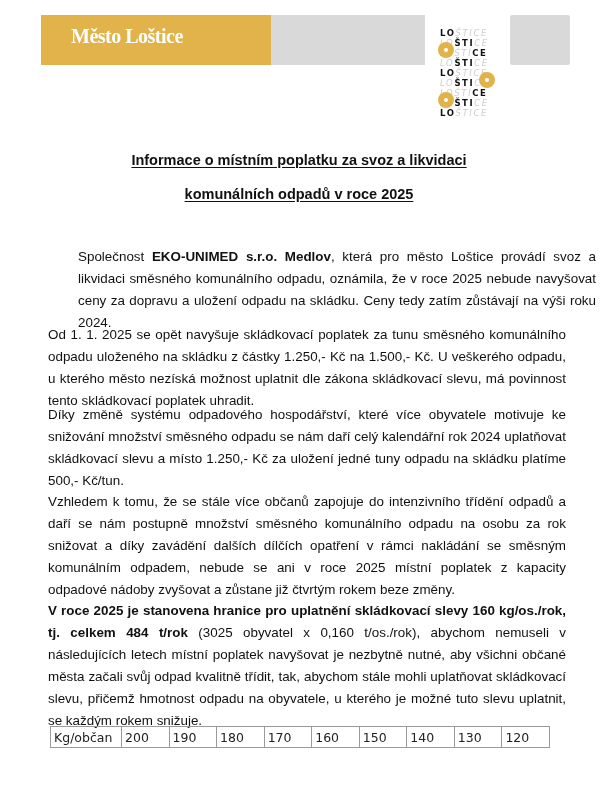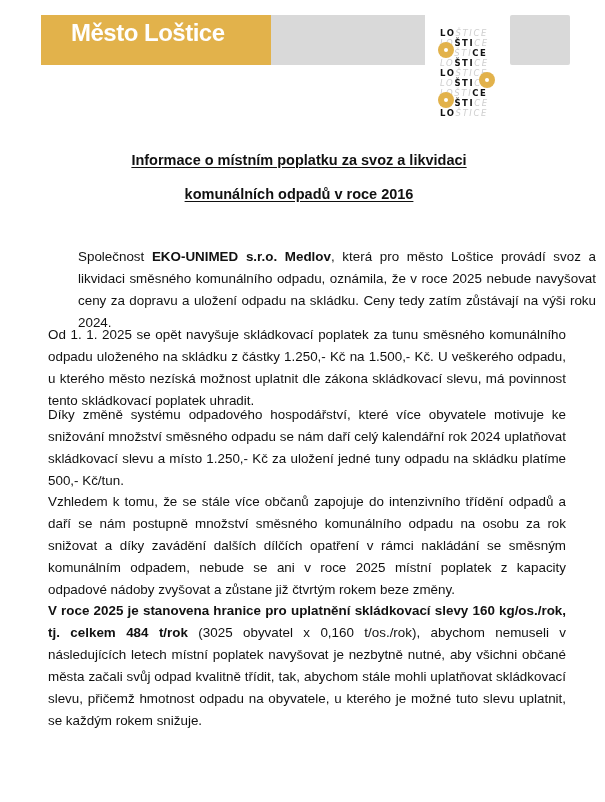--- a/index.html
+++ b/index.html
@@ -1,20 +1,20 @@
 <!DOCTYPE html>
 <html><head>
 <meta charset="utf-8">
 <style>
   html, body { margin:0; padding:0; background:#ffffff; }
   body { width:605px; height:802px; position:relative; overflow:hidden;
          font-family:"Liberation Sans", sans-serif; color:#111; }
   .banner-gold { position:absolute; left:41px; top:15px; width:230px; height:50px; background:#e2b24b; }
-  .banner-title { position:absolute; left:30px; top:4px; font-family:Liberation Sans, sans-serif;
-                  font-weight:bold; font-size:24px; color:#ffffff; letter-spacing:-0.5px; }
+  .banner-title { position:absolute; left:30px; top:10px; font-family:Liberation Serif, serif;
+                  font-weight:bold; font-size:20px; color:#ffffff; letter-spacing:-0.5px; }
   .banner-grey { position:absolute; left:271px; top:15px; width:154px; height:50px; background:#d9d9d9; }
   .banner-grey-right { position:absolute; left:510px; top:15px; width:60px; height:50px; background:#d9d9d9; border-radius:2px; }
   .logo { position:absolute; left:432px; top:27px; width:72px; height:96px; background:#fff; }
   .logo-row { position:absolute; left:8px; height:10px; font-family:"DejaVu Sans", sans-serif; font-size:8.5px;
               letter-spacing:1.6px; line-height:10px; white-space:nowrap; }
   .logo-row span.b { color:#111; font-weight:bold; }
   .logo-row span.l { color:#cfcfcf;font-style:italic; }
   .logo-dot { position:absolute; width:16px; height:16px; border-radius:50%; background:#e2b24b; }
   .logo-dot::after { content:""; position:absolute; left:6px; top:6px; width:4px; height:4px; border-radius:50%; background:#fff; }
 
@@ -56,24 +56,36 @@
     <div class="logo-row" style="top: 31px;"><span class="l">LO</span><span class="b">ŠTI</span><span class="l">CE</span></div>
     <div class="logo-row" style="top: 21px;"><span class="l">LOŠTI</span><span class="b">CE</span></div>
     <div class="logo-row" style="top: 11px;"><span class="l">LO</span><span class="b">ŠTI</span><span class="l">CE</span></div>
     <div class="logo-row" style="top: 1px;"><span class="b">LO</span><span class="l">ŠTICE</span></div>
   <div class="logo-dot" style="left:6px; top:15px;"></div>
   <div class="logo-dot" style="left:47px; top:45px;"></div>
   <div class="logo-dot" style="left:6px; top:65px;"></div>
 </div>
 
 <div class="title title1">Informace o místním poplatku za svoz a likvidaci</div>
-<div class="title title2">komunálních odpadů v roce 2016</div>
+<div class="title title2">komunálních odpadů v roce 2025</div>
 
 <div class="para p1"><span>Společnost </span><b>EKO-UNIMED s.r.o. Medlov</b><span>, která pro město Loštice provádí svoz a likvidaci směsného komunálního odpadu, oznámila, že v roce 2025 nebude navyšovat ceny za dopravu a uložení odpadu na skládku. Ceny tedy zatím zůstávají na výši roku 2024.</span></div>
 <div class="para p2"><span>Od 1. 1. 2025 se opět navyšuje skládkovací poplatek za tunu směsného komunálního odpadu uloženého na skládku z částky 1.250,- Kč na 1.500,- Kč. U veškerého odpadu, u kterého město nezíská možnost uplatnit dle zákona skládkovací slevu, má povinnost tento skládkovací poplatek uhradit.</span></div>
 <div class="para p3"><span>Díky změně systému odpadového hospodářství, které více obyvatele motivuje ke snižování množství směsného odpadu se nám daří celý kalendářní rok 2024 uplatňovat skládkovací slevu a místo 1.250,- Kč za uložení jedné tuny odpadu na skládku platíme 500,- Kč/tun.</span></div>
 <div class="para p4"><span>Vzhledem k tomu, že se stále více občanů zapojuje do intenzivního třídění odpadů a daří se nám postupně množství směsného komunálního odpadu na osobu za rok snižovat a díky zavádění dalších dílčích opatření v rámci nakládání se směsným komunálním odpadem, nebude se ani v roce 2025 místní poplatek z kapacity odpadové nádoby zvyšovat a zůstane již čtvrtým rokem beze změny.</span></div>
 <div class="para p5"><b>V roce 2025 je stanovena hranice pro uplatnění skládkovací slevy 160 kg/os./rok, tj. celkem 484 t/rok</b><span> (3025 obyvatel x 0,160 t/os./rok), abychom nemuseli v následujících letech místní poplatek navyšovat je nezbytně nutné, aby všichni občané města začali svůj odpad kvalitně třídit, tak, abychom stále mohli uplatňovat skládkovací slevu, přičemž hmotnost odpadu na obyvatele, u kterého je možné tuto slevu uplatnit, se každým rokem snižuje.</span></div>
 
 <table class="waste">
   <tbody>
+  <tr id="row-kg">
+    <td class="head">Kg/občan</td>
+  <td>200</td>
+        <td>190</td>
+        <td>180</td>
+        <td>170</td>
+        <td>160</td>
+        <td>150</td>
+        <td>140</td>
+        <td>130</td>
+        <td>120</td>
+      </tr>
 </tbody>
   </table>
 
 </body></html>

